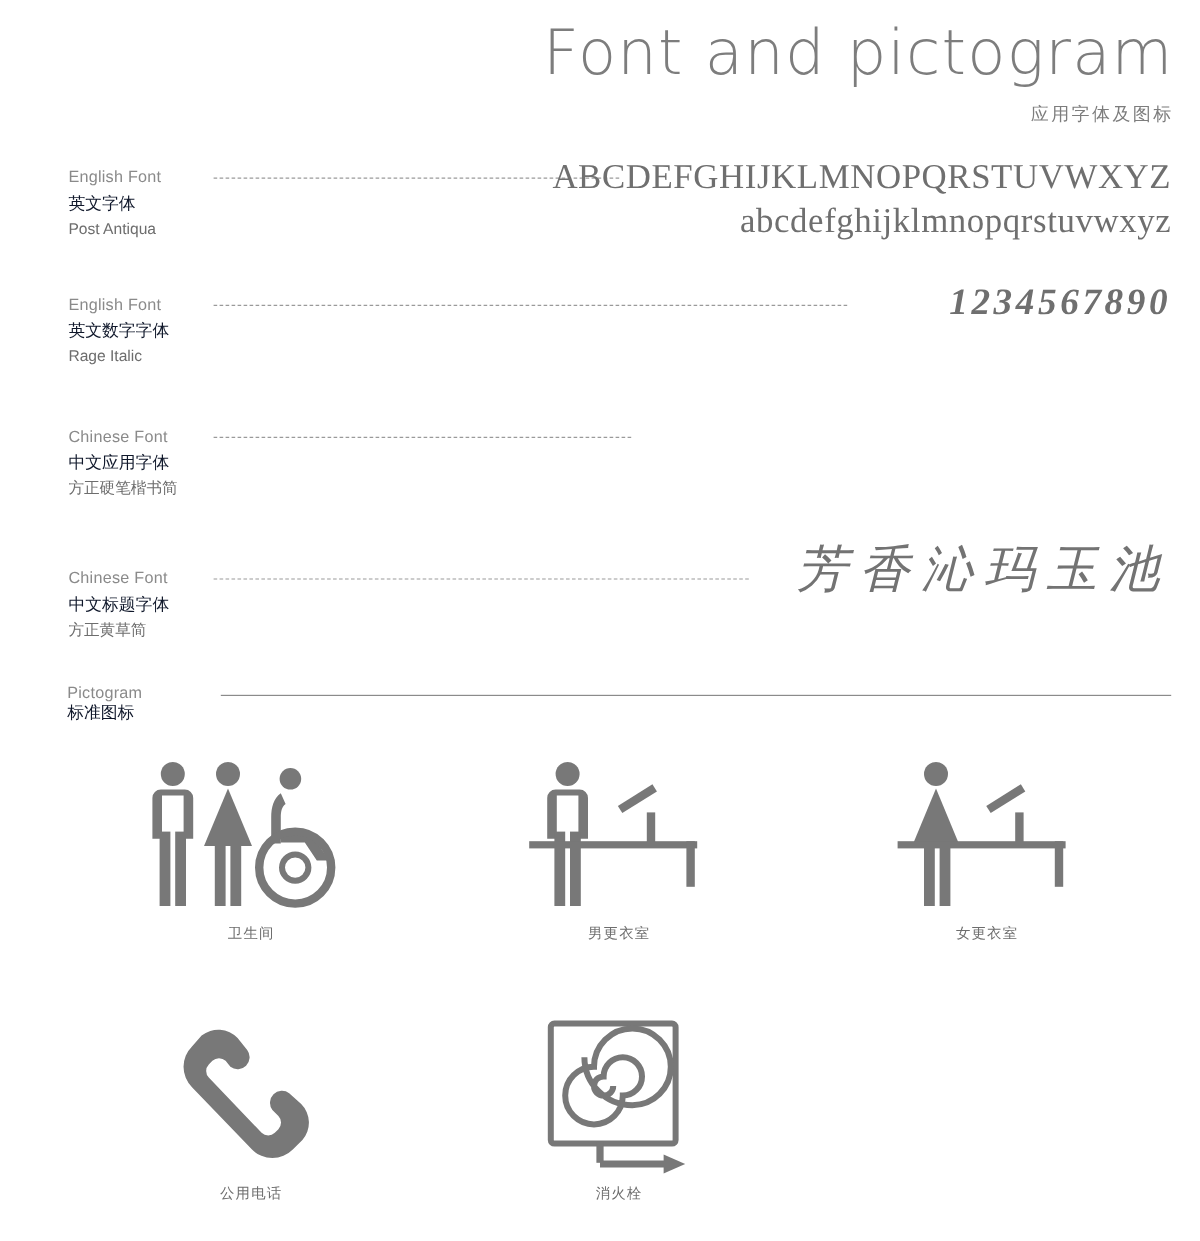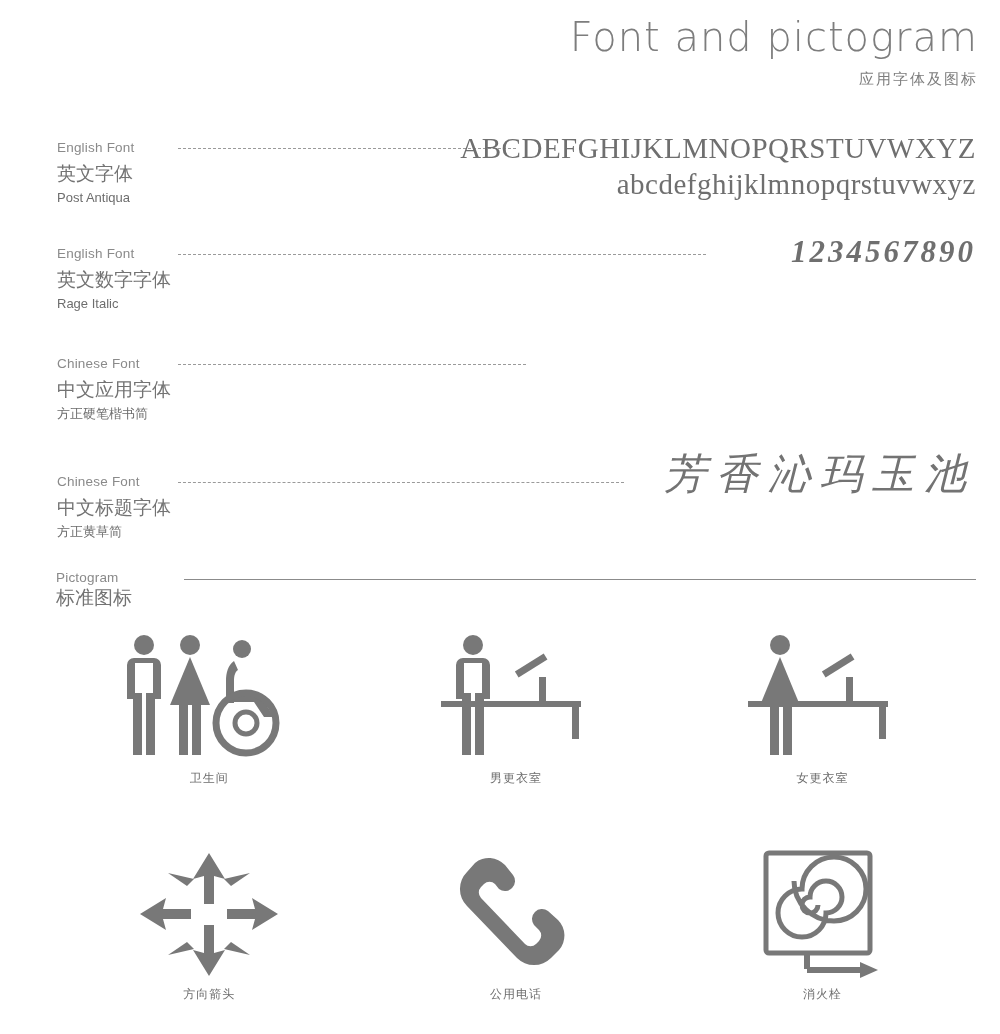--- a/index.html
+++ b/index.html
@@ -19,21 +19,21 @@
   
   .header {
     position: absolute;
     top: 0;
     right: 22px;
     text-align: right;
     width: 640px;
   }
   .header-title {
     font-family: "DejaVu Sans", sans-serif;
-    font-size: 40px;
+    font-size: 52px;
     font-weight: 300;
     letter-spacing: 1px;
     color: #7d7d7d;
     line-height: 1.35;
     margin: 10px 0 0 0;
   }
   .header-sub {
     font-size: 15px;
     color: #7d7d7d;
     letter-spacing: 2px;
@@ -58,22 +58,22 @@
     top: 0;
     width: 150px;
     line-height: 1.55;
   }
   .label-en {
     font-size: 13.5px;
     color: #8a8a8a;
     letter-spacing: 0.2px;
   }
   .label-cn {
-    font-size: 19px;
-    color: #737373;
+    font-size: 14px;
+    color: #0f172a;
   }
   .label-cn2 {
     font-size: 13px;
     color: #6d6d6d;
   }
   .dashline {
     position: absolute;
     top: 10px;
     border-top: 1px dashed #9a9a9a;
     height: 0;
@@ -280,43 +280,20 @@
           <rect x="20" y="70" width="140" height="6"></rect>
           <rect x="151" y="70" width="7" height="38"></rect>
           <path d="M96 40 l34 0 0 7 -34 0 z" transform="rotate(-32 96 44)"></path>
           <rect x="118" y="46" width="7" height="25"></rect>
         </g>
       </svg>
     </div>
     <div class="picto-caption">女更衣室</div>
   </div>
 
-  <div class="picto-cell" style="margin-top:28px;">
-    <div class="picto-art">
-      <svg width="150" height="135" viewBox="0 0 150 135">
-        <g fill="#787878">
-
-          <path d="M75 6 l16 26 -11 -3 -0 28 -10 0 0 -28 -11 3 z"></path>
-
-          <path d="M75 129 l-16 -26 11 3 0 -28 10 0 0 28 11 -3 z"></path>
-
-          <path d="M6 67 l26 -16 -3 11 28 0 0 10 -28 0 3 11 z"></path>
-
-          <path d="M144 67 l-26 16 3 -11 -28 0 0 -10 28 0 -3 -11 z"></path>
-
-          <path d="M38 30 l28 10 -9 9 -9 -9 -9 -9 z" opacity="0"></path>
-          <path d="M34 26 l26 6 -7 7 -19 -13 z"></path>
-          <path d="M116 26 l-26 6 7 7 19 -13 z"></path>
-          <path d="M34 108 l26 -6 -7 -7 -19 13 z"></path>
-          <path d="M116 108 l-26 -6 7 -7 19 13 z"></path>
-        </g>
-      </svg>
-    </div>
-    <div class="picto-caption">方向箭头</div>
-  </div>
 
   <div class="picto-cell" style="margin-top:28px;">
     <div class="picto-art">
       <svg width="150" height="135" viewBox="0 0 150 135">
         <g fill="#787878">
           <path d="M34 16
                    a22 22 0 0 1 30 2
                    l8 10 a10 10 0 0 1 -14 14 l-4 -5
                    a8 8 0 0 0 -11 0
                    l-3 3 a8 8 0 0 0 0 11

